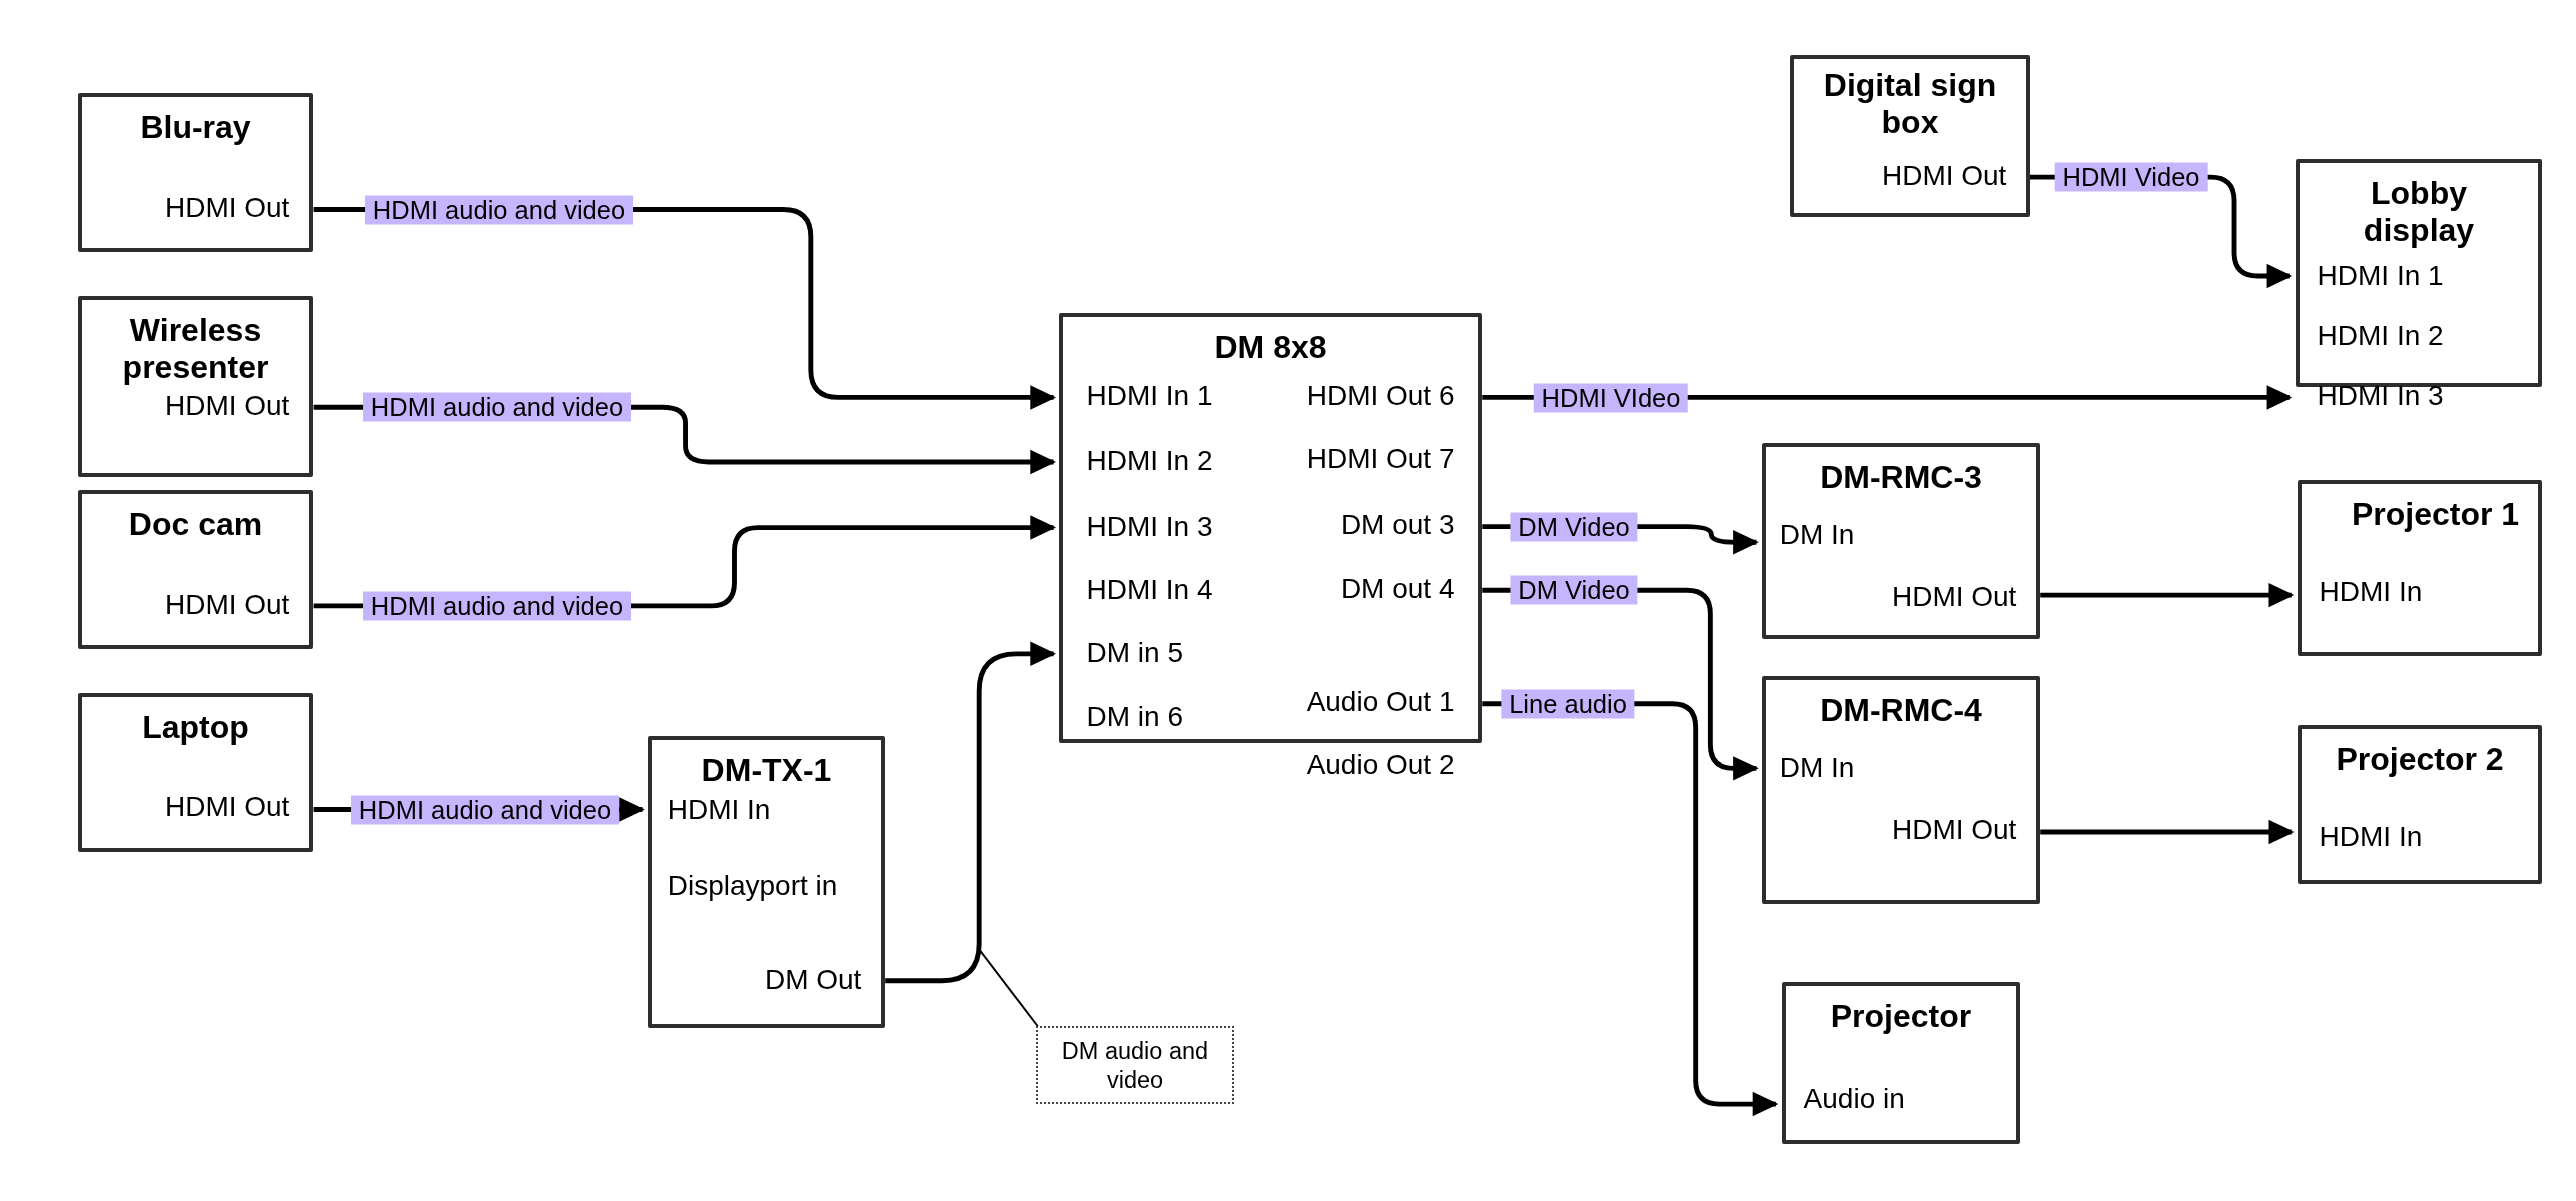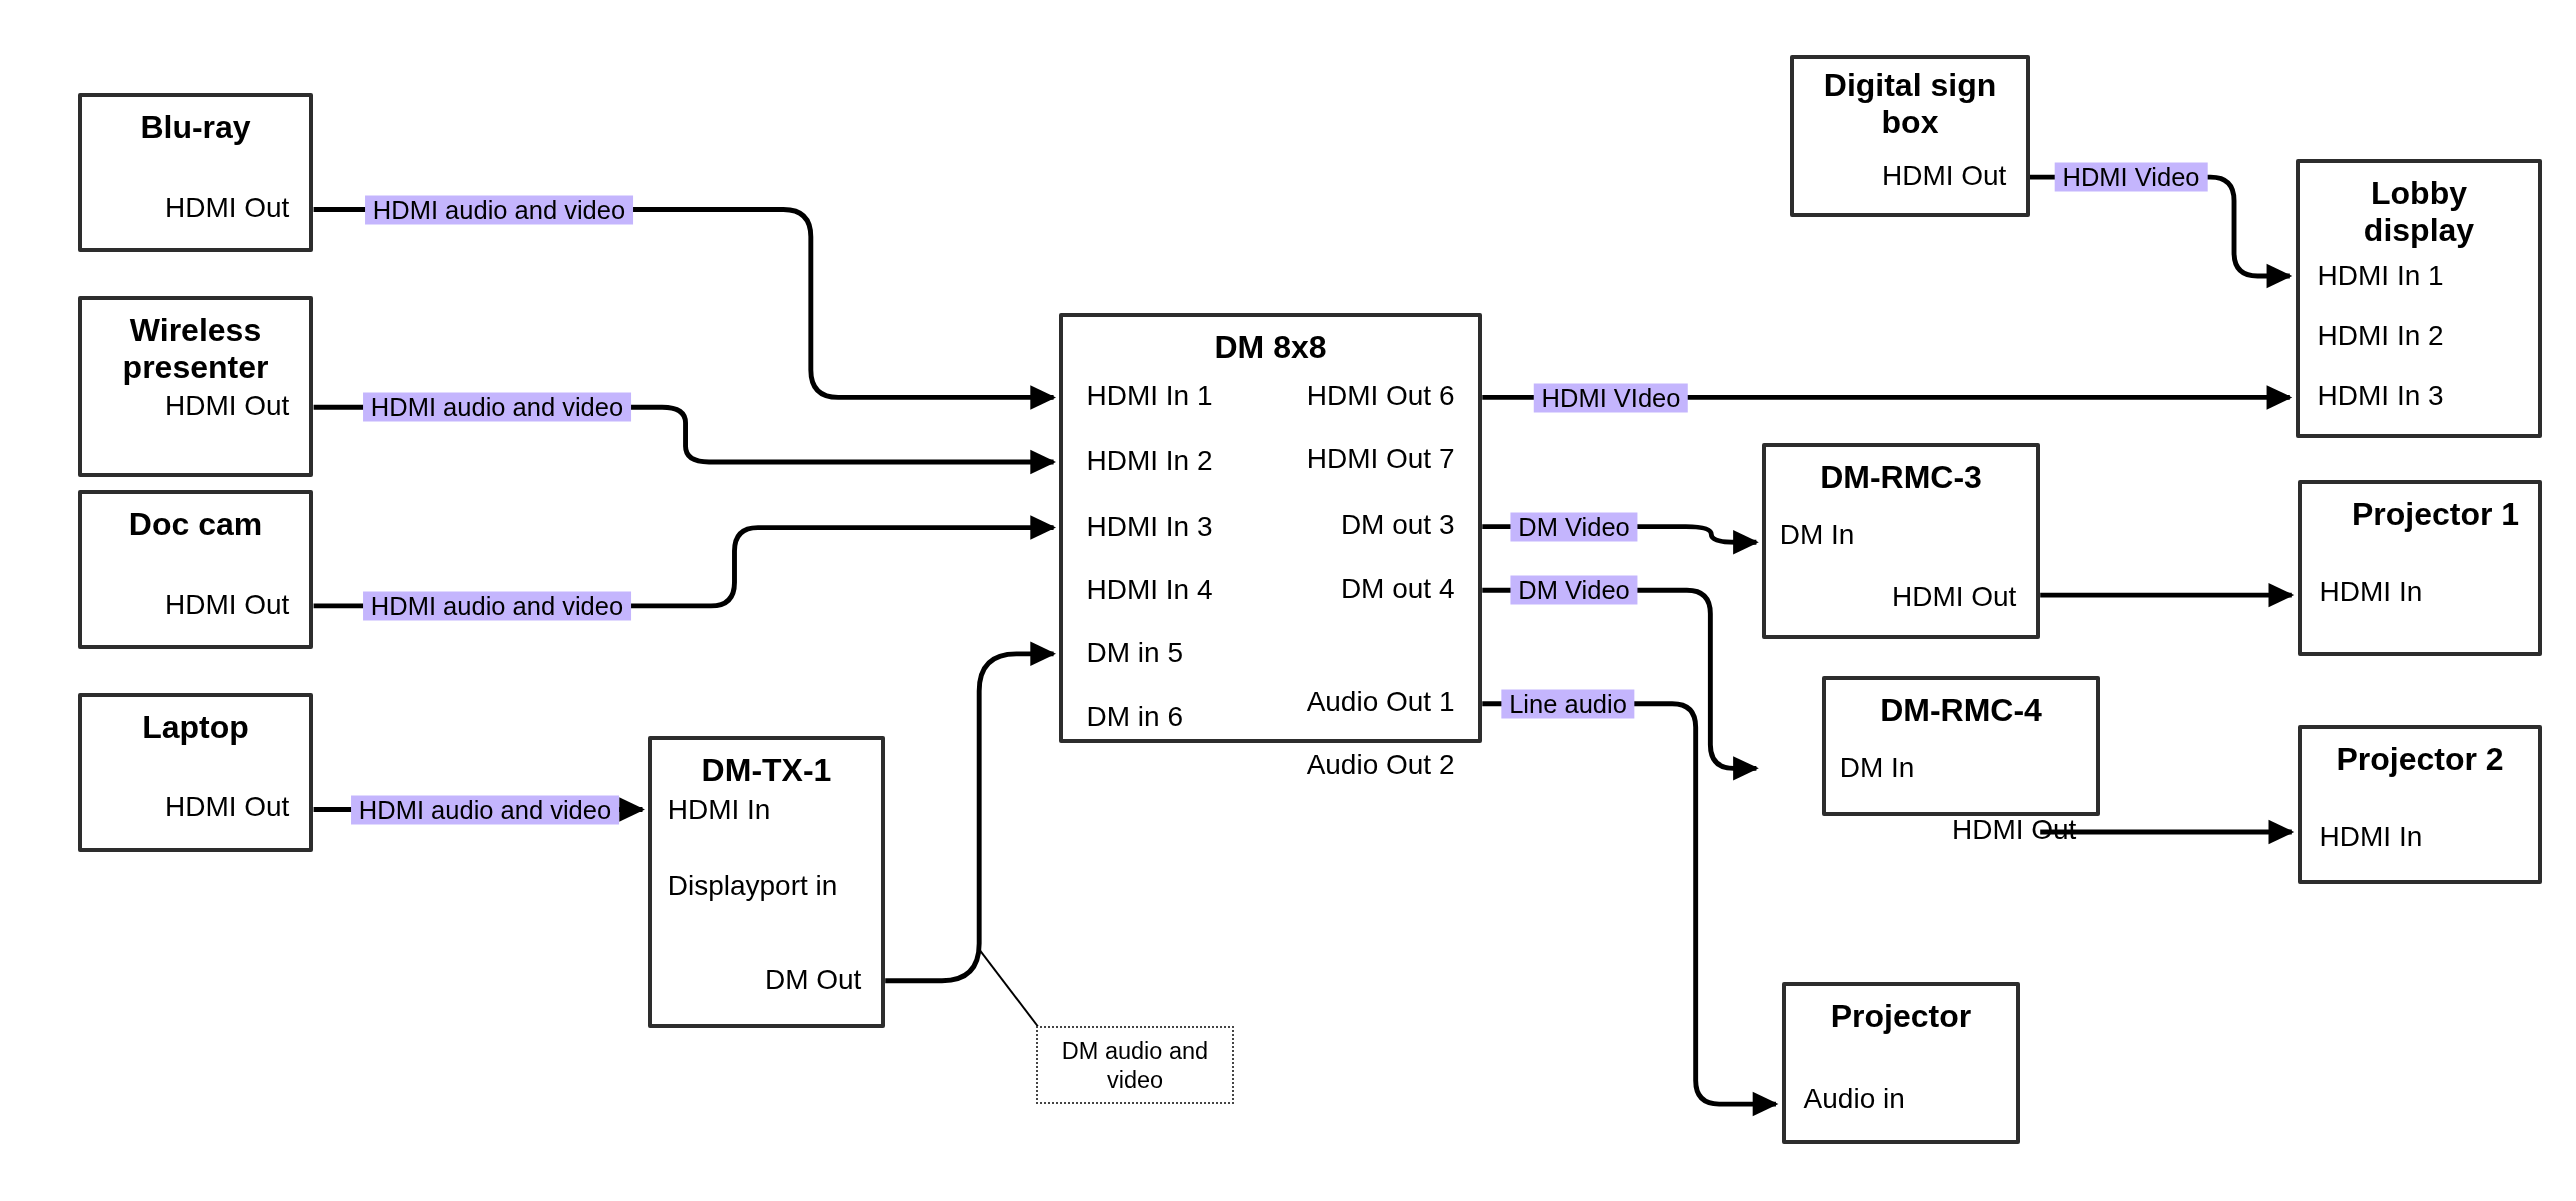--- a/index.html
+++ b/index.html
@@ -129,40 +129,40 @@
     <div class="port pr" style="right:23.5px;top:368px;">Audio Out 1</div>
     <div class="port pr" style="right:23.5px;top:431px;">Audio Out 2</div>
   </div>
 
   <div class="node" style="left:1782px;top:55px;width:240px;height:162px;margin-left:8px;">
     <div class="title" style="padding-top:7.8px;">Digital sign
 box</div>
     <div class="port pr" style="top:100px;">HDMI Out</div>
   </div>
 
-  <div class="node" style="left:2296px;top:159px;width:246px;height:279px;">
+  <div class="node" style="left:2296px;top:159px;width:246px;height:228px;">
     <div class="title">Lobby
 display</div>
     <div class="port pl" style="top:96px;">HDMI In 1</div>
     <div class="port pl" style="top:156px;">HDMI In 2</div>
     <div class="port pl" style="top:216px;">HDMI In 3</div>
   </div>
 
   <div class="node" style="left:1762px;top:443px;width:278px;height:196px;">
     <div class="title">DM-RMC-3</div>
     <div class="port pl" style="left:13.7px;top:71px;">DM In</div>
     <div class="port pr" style="top:133px;">HDMI Out</div>
   </div>
 
   <div class="node" style="left:2298px;top:480px;width:244px;height:176px;padding-left:31px;">
     <div class="title">Projector 1</div>
     <div class="port pl" style="top:91px;">HDMI In</div>
   </div>
 
-  <div class="node" style="left:1822px;top:676px;width:278px;height:140px;">
+  <div class="node" style="left:1762px;top:676px;width:278px;height:228px;">
     <div class="title">DM-RMC-4</div>
     <div class="port pl" style="left:13.7px;top:71px;">DM In</div>
     <div class="port pr" style="top:133px;">HDMI Out</div>
   </div>
 
   <div class="node" style="left:2298px;top:725px;width:244px;height:159px;">
     <div class="title">Projector 2</div>
     <div class="port pl" style="top:91px;">HDMI In</div>
   </div>
 

